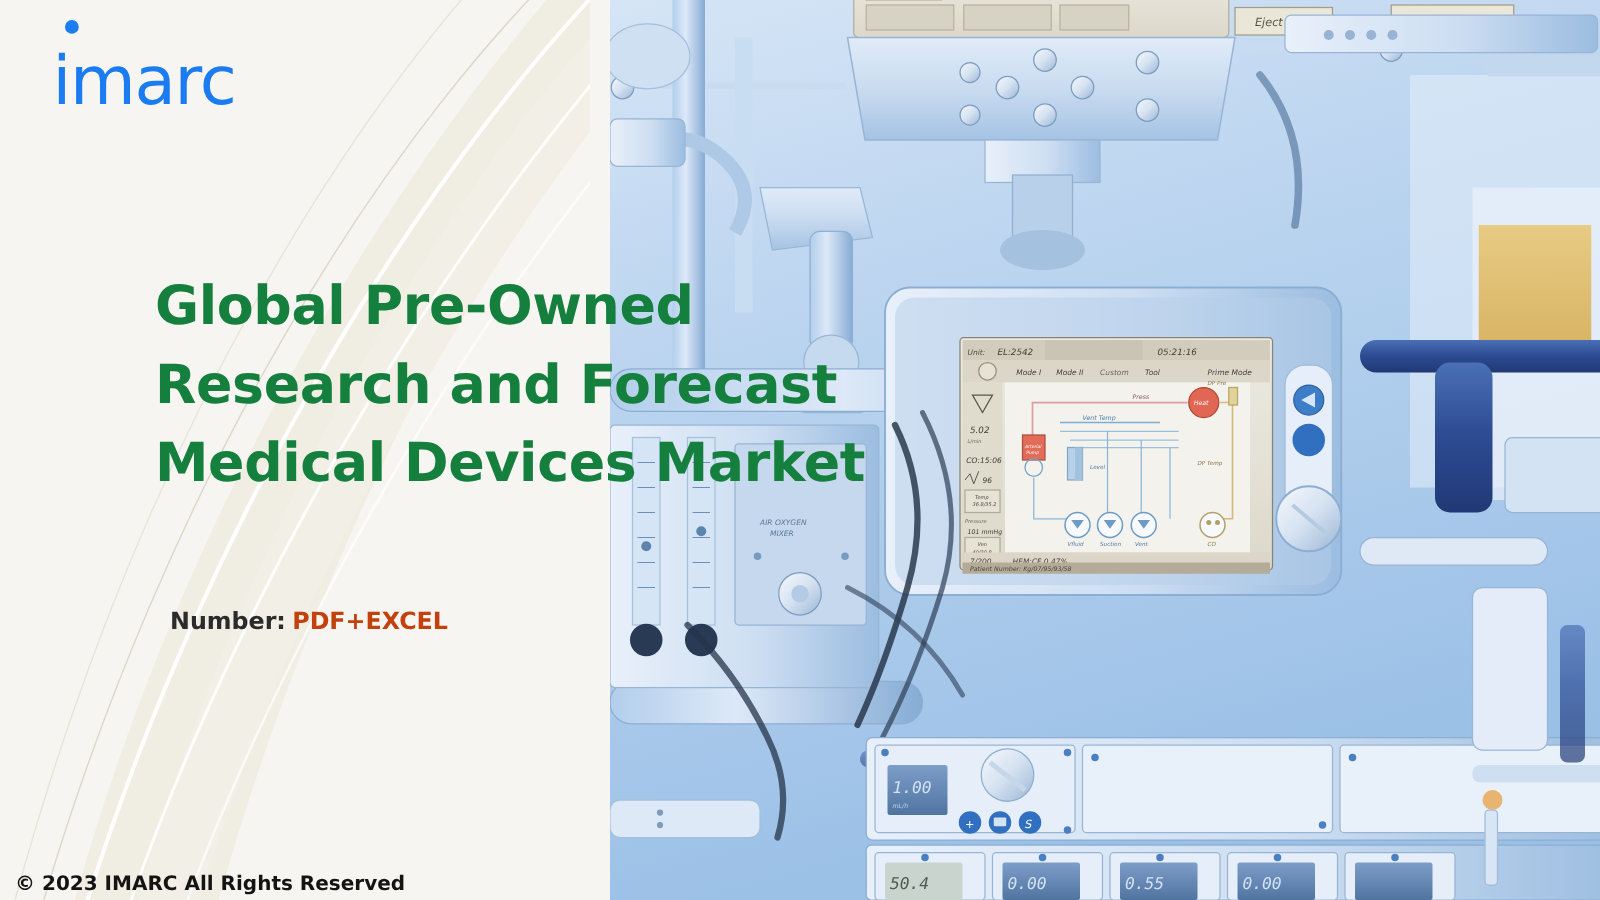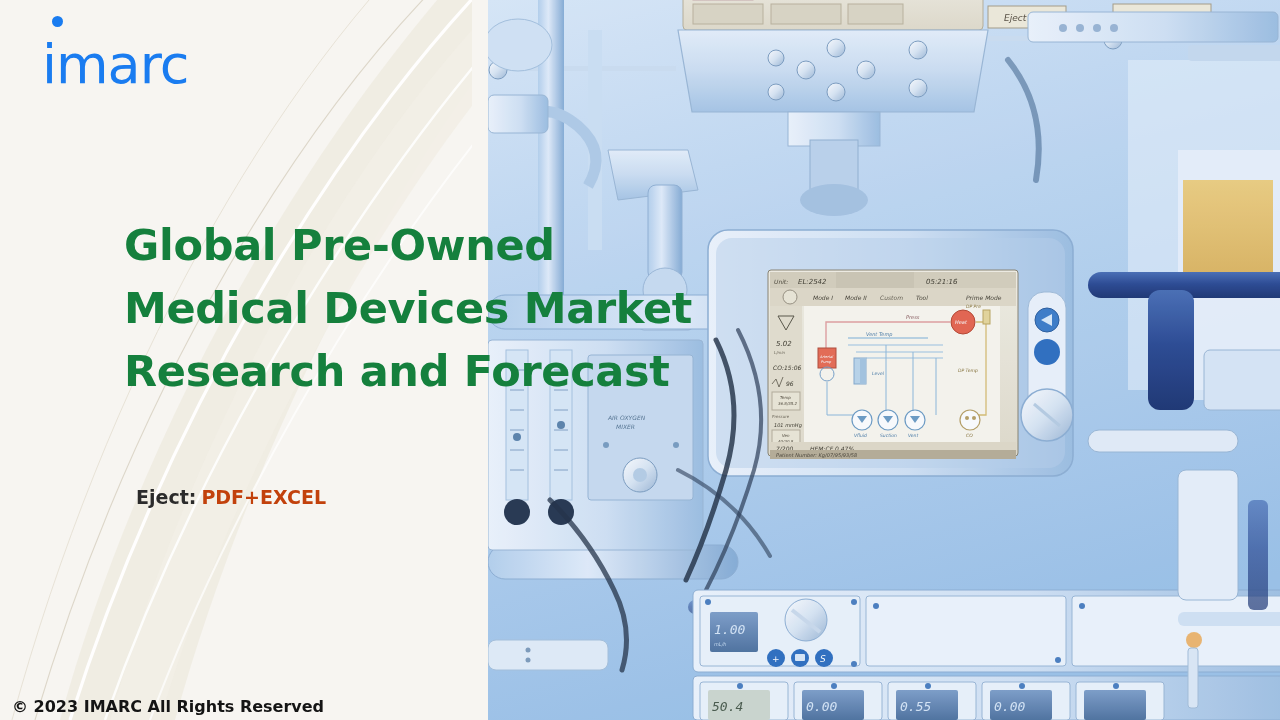--- a/index.html
+++ b/index.html
@@ -395,22 +395,22 @@
   </svg>
 </div>
 
 <div id="logo">
   <span id="logo-dot"></span>
   <div id="logo-text">imarc</div>
 </div>
 
 <div id="title-block">
   <div class="title-line">Global Pre-Owned</div>
+  <div class="title-line">Research and Forecast</div>
   <div class="title-line">Medical Devices Market</div>
-  <div class="title-line">Research and Forecast</div>
 </div>
 
 <div id="format-row">
-  <span id="format-label">Eject:</span>
+  <span id="format-label">Number:</span>
   <span id="format-value">PDF+EXCEL</span>
 </div>
 
 <div id="footer">© 2023 IMARC All Rights Reserved</div>
 
 </body></html>

